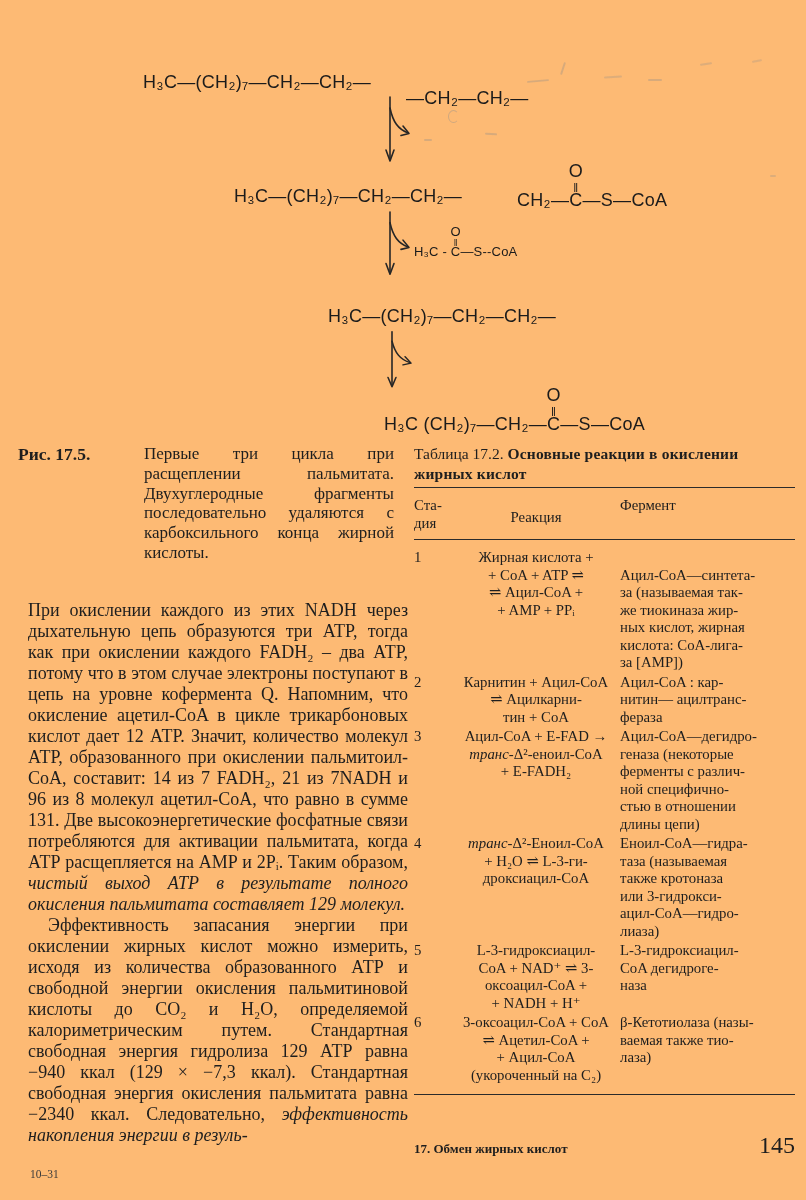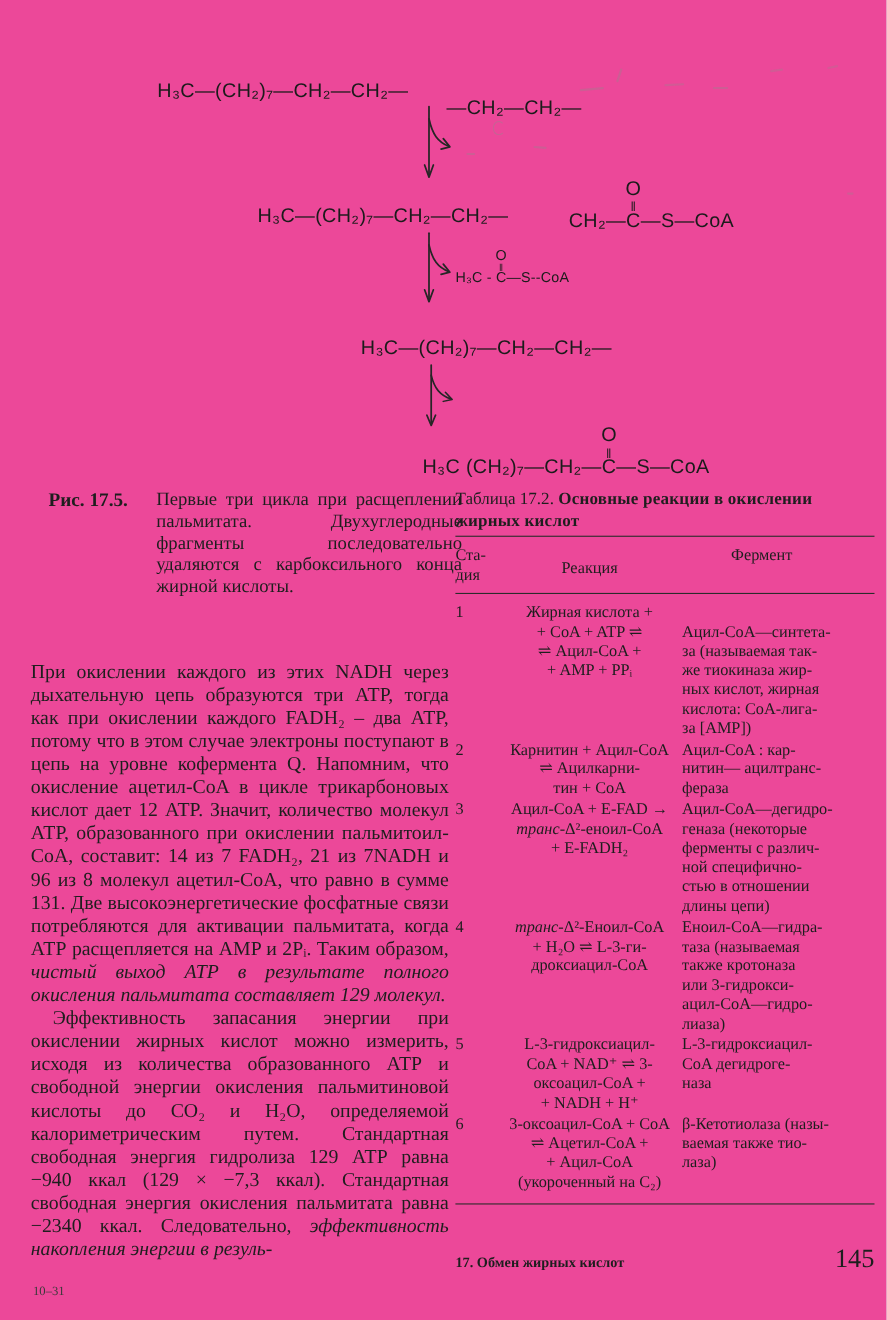--- a/index.html
+++ b/index.html
@@ -1,57 +1,57 @@
 <!DOCTYPE html>
 <html><head>
 <meta charset="utf-8">
 <style>
   html,body{margin:0;padding:0;background:#e9e9e7;}
   .page{
     position:relative; width:806px; height:1200px; margin:0 auto;
-    background:#ec4899; color:#1e1e1e; overflow:hidden;
+    background:#fdba74; color:#1e1e1e; overflow:hidden;
     font-family:"Liberation Serif","DejaVu Serif","DejaVu Sans",serif;
   }
   
   .chem{
     position:absolute; white-space:nowrap; font-size:18px; letter-spacing:.3px;
     font-family:"Liberation Sans","DejaVu Sans",sans-serif; color:#1b1b1b;
   }
   .chem-sm{font-size:13px; letter-spacing:.2px;}
   .carbonyl{position:relative; display:inline-block;}
   .co-o{position:absolute; bottom:29px; left:50%; transform:translateX(-50%);}
   .co-db{position:absolute; bottom:16px; left:50%; transform:translateX(-50%); font-size:12px;}
   .chem-sm .co-o{bottom:20px;}
   .chem-sm .co-db{bottom:11px; font-size:9px;}
   .arrow{position:absolute;}
   .arrow path{stroke:#262626; stroke-width:1.6; fill:none; stroke-linecap:round; stroke-linejoin:round;}
   .smudge{position:absolute; background:#8d8d8d; height:2px; opacity:.33; border-radius:2px;}
   .smudge.ring{background:transparent; border:1.5px solid #8d8d8d; border-right-color:transparent; border-radius:50%; opacity:.4;}
   
-  .figcap{position:absolute; left:44px; top:444px; width:376px; display:flex;}
+  .figcap{position:absolute; left:18px; top:444px; width:376px; display:flex;gap:28px;}
   .figlabel{width:98px; font-weight:bold; font-size:17.5px; flex:none;}
   .figtext{flex:1; font-size:17px; line-height:19.8px; text-align:justify;}
   
   .bodycol{position:absolute; left:28px; top:600px; width:380px;
            font-size:18px; line-height:21px; text-align:justify;}
   .bodycol p{margin:0;}
   .bodycol p.indent{text-indent:20px;}
   
   .tbl{position:absolute; left:414px; top:444px; width:381px;
        font-size:14.8px; line-height:17.5px;}
   .tbl-title{font-size:15.5px; line-height:19.5px; margin-bottom:4px;font-family:Liberation Serif, serif;}
   .tbl-title b{letter-spacing:.2px;}
   .rule{border-top:1.6px solid #2b2b2b; margin:0;}
   .thead{display:flex; padding:9px 0 7px 0;}
   .trow{display:flex; margin-bottom:2px; align-items:flex-start;}
   .c-stage{width:42px; flex:none; white-space:pre-line;}
   .c-rx{width:160px; flex:none; white-space:pre-line; text-align:center;}
   .c-ez{flex:1; white-space:pre-line; padding-left:4px;}
   .thead .c-rx{text-align:center;margin-top:12px;}
-  .thead .c-ez{text-align:center; padding-right:30px;font-family:Liberation Serif, serif;}
+  .thead .c-ez{text-align:left; padding-right:30px;font-family:Liberation Serif, serif;}
   .tbody{padding-top:9px; padding-bottom:8px;}
   .ez-offset{padding-top:17.5px;}
   
   .footer{position:absolute; left:414px; top:1132px; width:381px;
           display:flex; justify-content:space-between; align-items:baseline;}
   .chapter{font-weight:bold; font-size:13px;}
   .pageno{font-weight:normal; font-size:24px;}
   .printmark{position:absolute; left:30px; top:1168px; font-size:11.5px; color:#3a3a3a;}
   i{font-style:italic;}
 </style>

